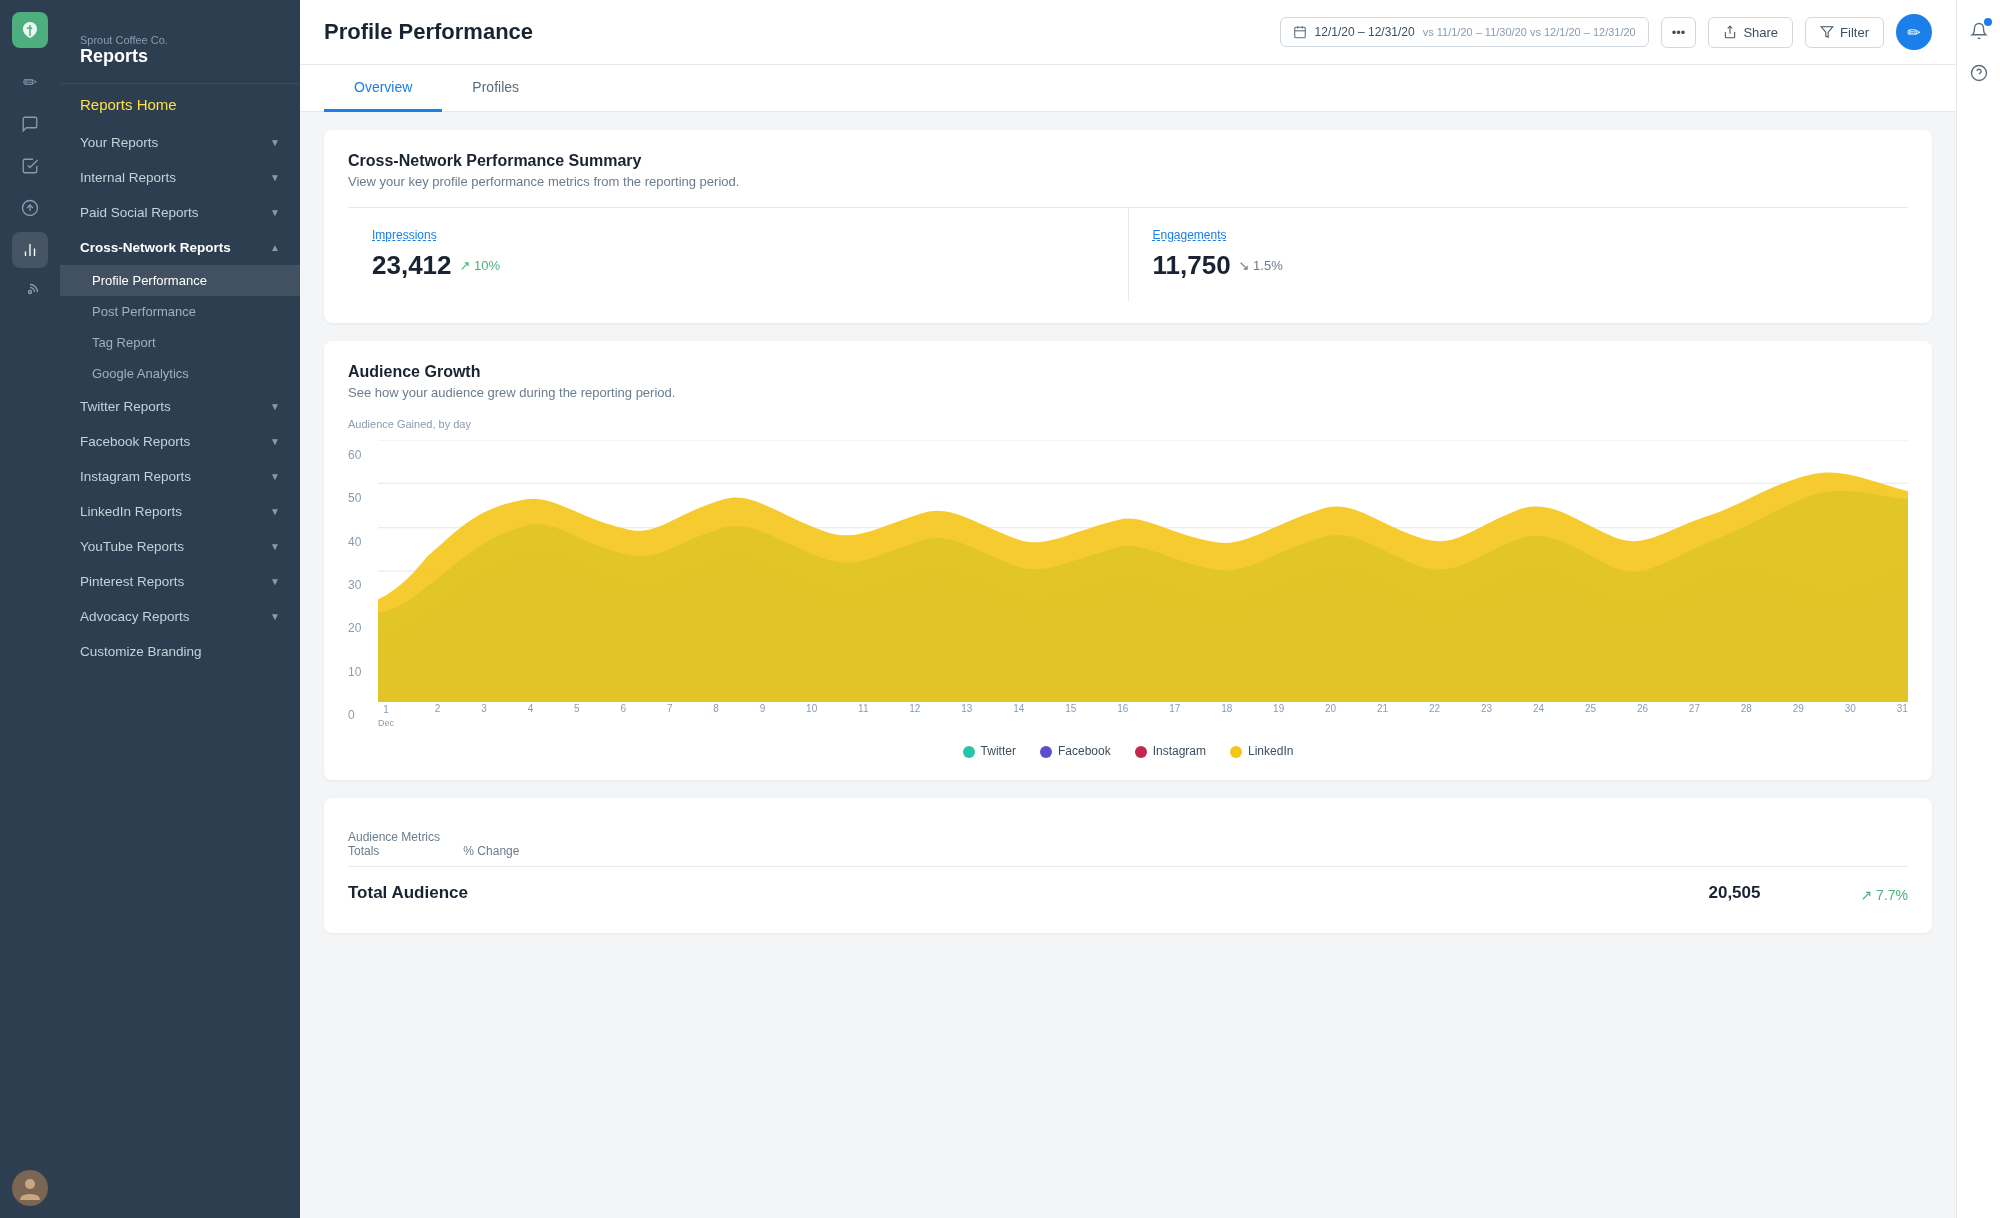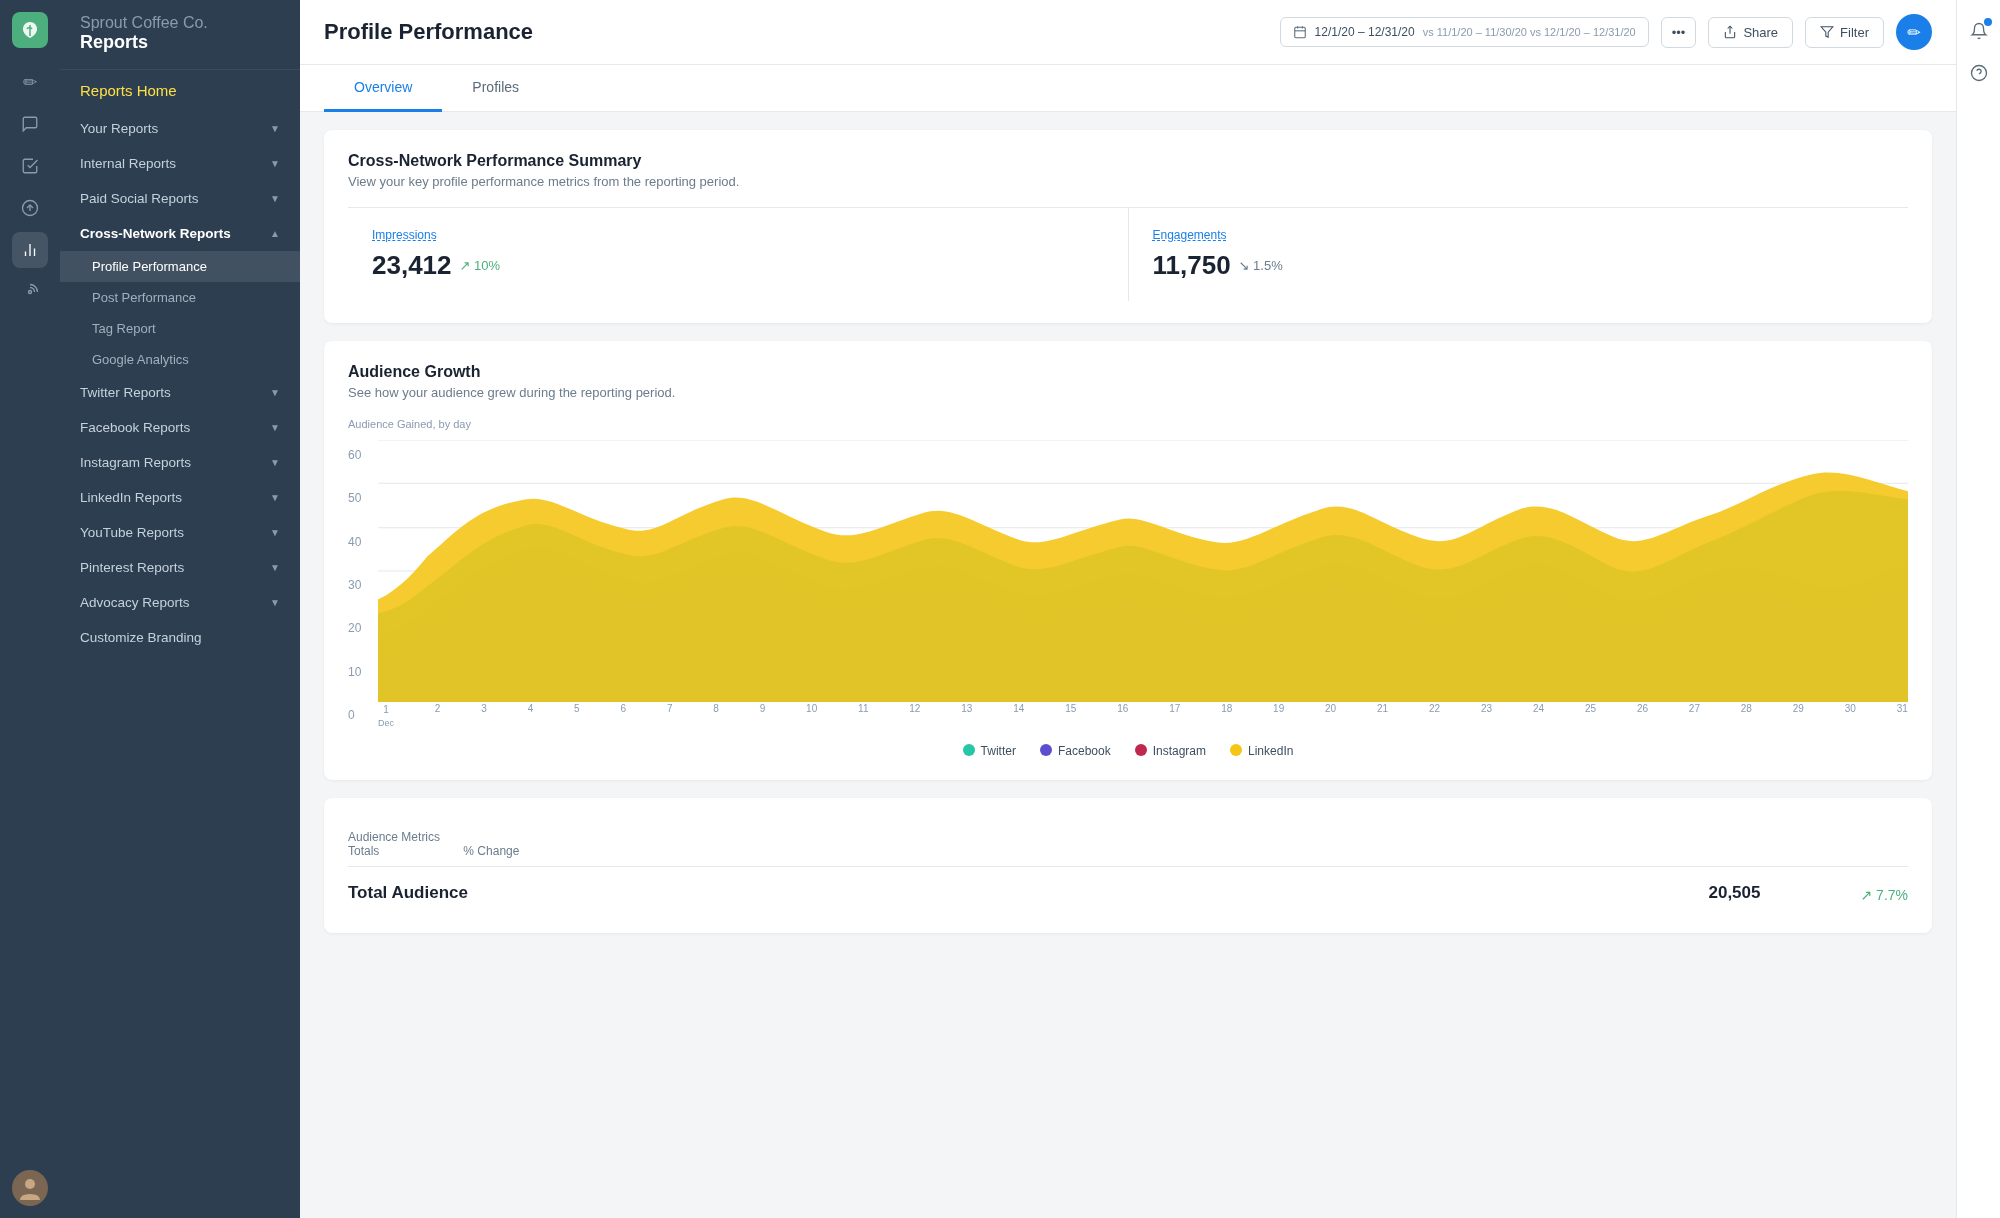--- a/index.html
+++ b/index.html
@@ -54,21 +54,22 @@
       flex-direction: column;
       overflow-y: auto;
       padding: 0 0 16px 0;
     }
     .sidebar-brand {
       padding: 14px 20px 16px;
       border-bottom: 1px solid rgba(255,255,255,0.07);
     }
     .sidebar-brand-sub {
       color: #8a9bb0;
-      font-size: 16px;
+      font-size: 11px;
+      margin-top: 20px;
     }
     .sidebar-brand-name {
       color: #fff;
       font-size: 18px;
       font-weight: 600;
     }
     .sidebar-item {
       display: flex;
       align-items: center;
       justify-content: space-between;
@@ -263,21 +264,21 @@
     .chart-legend {
       display: flex;
       justify-content: center;
       gap: 24px;
       margin-top: 14px;
       font-size: 12px;
       color: #3d4f60;
     }
     .legend-item {
       display: flex;
-      align-items: flex-start;
+      align-items: flex-end;
       gap: 6px;
     }
     .legend-dot {
       width: 12px; height: 12px;
       border-radius: 50%;
     }
 
     
     .table-header-row {
       display: flex;

